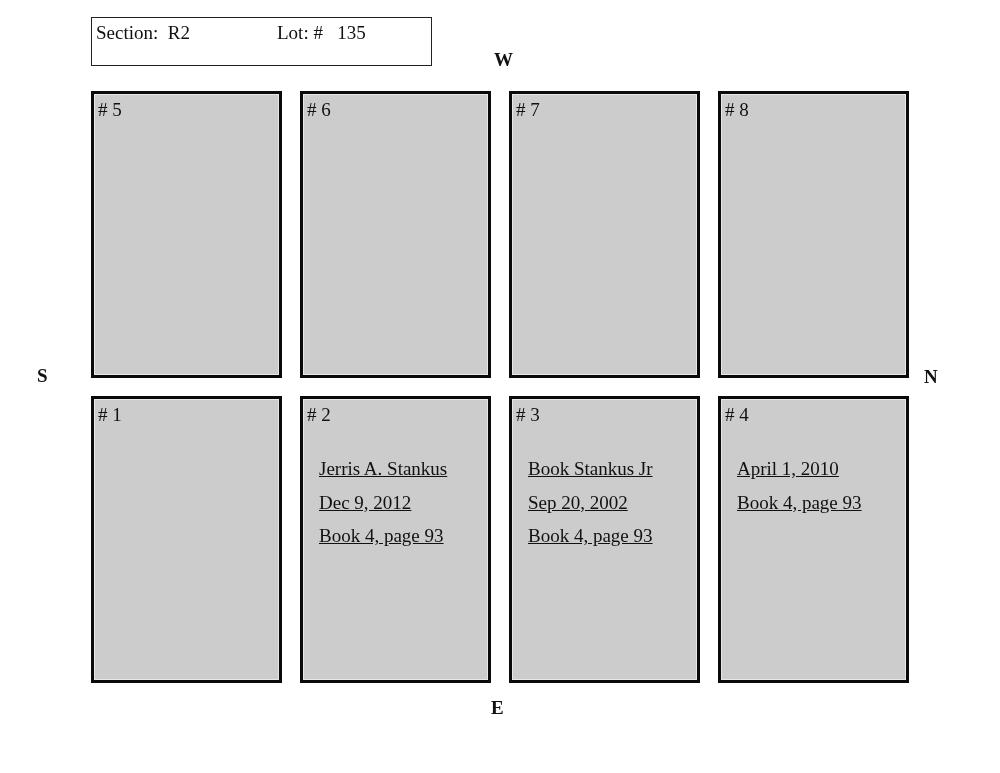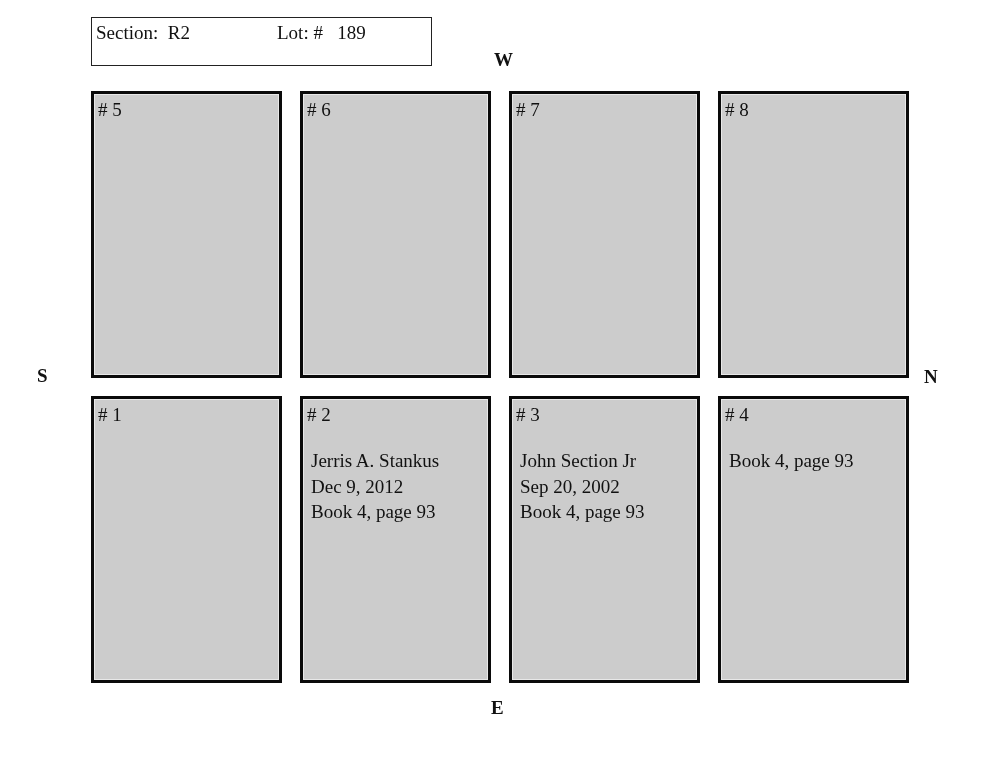--- a/index.html
+++ b/index.html
@@ -8,28 +8,28 @@
     .header-box { position: absolute; left: 91px; top: 17px; width: 341px; height: 49px;
       border: 1.5px solid #222; box-sizing: border-box; }
     .header-section { position: absolute; left: 4px; top: 4px; font-size: 19px; white-space: pre; }
     .header-lot { position: absolute; left: 185px; top: 4px; font-size: 19px; white-space: pre; }
     .compass { position: absolute; font-weight: bold; font-size: 19px; }
     .plot { position: absolute; width: 191px; height: 287px; box-sizing: border-box;
       background: #cccccc; border: 3px solid #0a0a0a;
       box-shadow: inset 0 0 0 1px #e8e8e8; }
     .plot-num { position: absolute; left: 4px; top: 5px; font-size: 19px; white-space: pre; }
     .plot-info { position: absolute; left: 4px; top: 47px; font-size: 19px; line-height: 21.5px; white-space: nowrap; }
-    .plot-info div { margin: 4px; }
+    .plot-info div { margin: 12px; text-decoration: underline; }
   </style>
 </head>
 <body>
 
 <div class="header-box">
   <span class="header-section">Section:  R2</span>
-  <span class="header-lot">Lot: #   189</span>
+  <span class="header-lot">Lot: #   135</span>
 </div>
 
 <span class="compass" style="left:494px; top:49px;">W</span>
 <span class="compass" style="left:491px; top:697px;">E</span>
 <span class="compass" style="left:37px; top:365px;">S</span>
 <span class="compass" style="left:924px; top:366px;">N</span>
 
 <div class="plot" style="left:91px; top:91px;">
   <span class="plot-num"># 5</span>
 </div>
@@ -50,23 +50,24 @@
   <span class="plot-num"># 2</span>
   <div class="plot-info">
     <div>Jerris A. Stankus</div>
     <div>Dec 9, 2012</div>
     <div>Book 4, page 93</div>
   </div>
 </div>
 <div class="plot" style="left:509px; top:396px;">
   <span class="plot-num"># 3</span>
   <div class="plot-info">
-    <div>John Section Jr</div>
+    <div>Book Stankus Jr</div>
     <div>Sep 20, 2002</div>
     <div>Book 4, page 93</div>
   </div>
 </div>
 <div class="plot" style="left:718px; top:396px;">
   <span class="plot-num"># 4</span>
   <div class="plot-info">
+    <div>April 1, 2010</div>
     <div>Book 4, page 93</div>
   </div>
 </div>
 
 </body></html>

